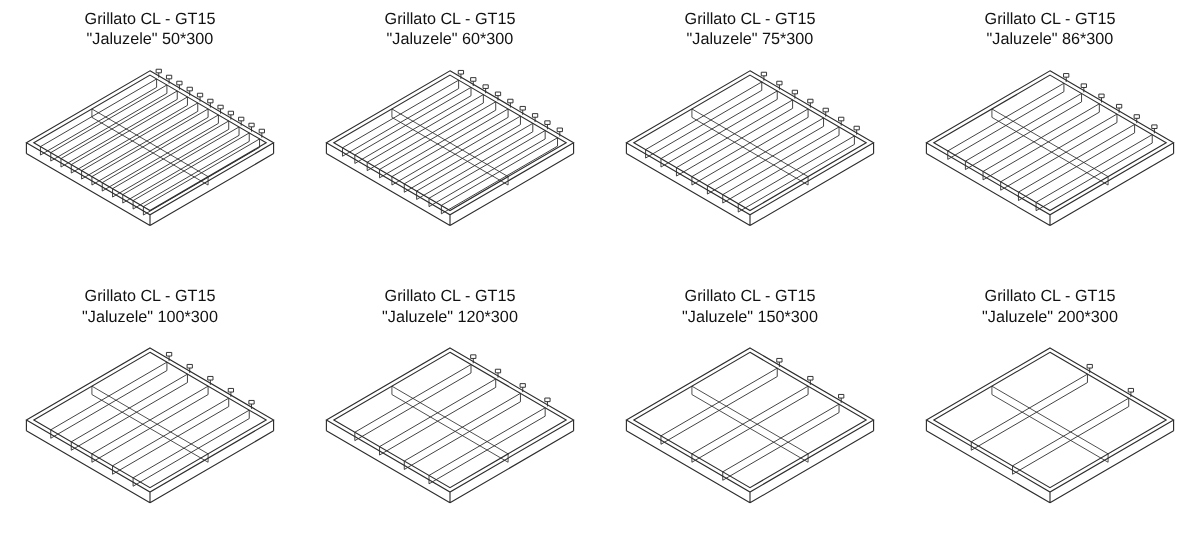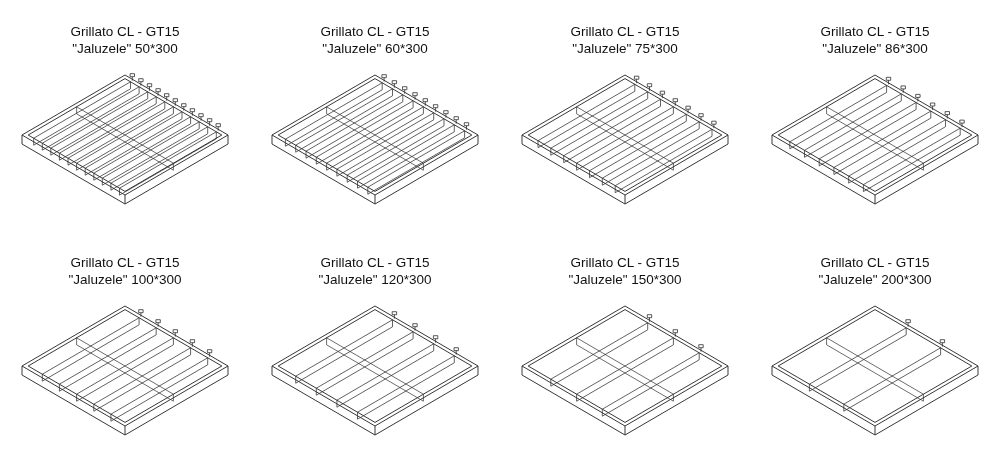--- a/index.html
+++ b/index.html
@@ -14,21 +14,20 @@
     box-sizing:border-box;
     padding-top:7px;
     text-align:center;
     overflow:hidden;
   }
   .title{
     font-size:13.5px;
     line-height:17px;
     color:#111111;
     white-space:nowrap;
-    margin-top:16px;
   }
   .subtitle{
     font-size:13.5px;
     line-height:17px;
     color:#111111;
     white-space:nowrap;
   }
   svg.drawing{display:block;margin:2px auto 0 auto;}
   svg .ln{fill:none;stroke:#2e2e2e;}
 </style>

